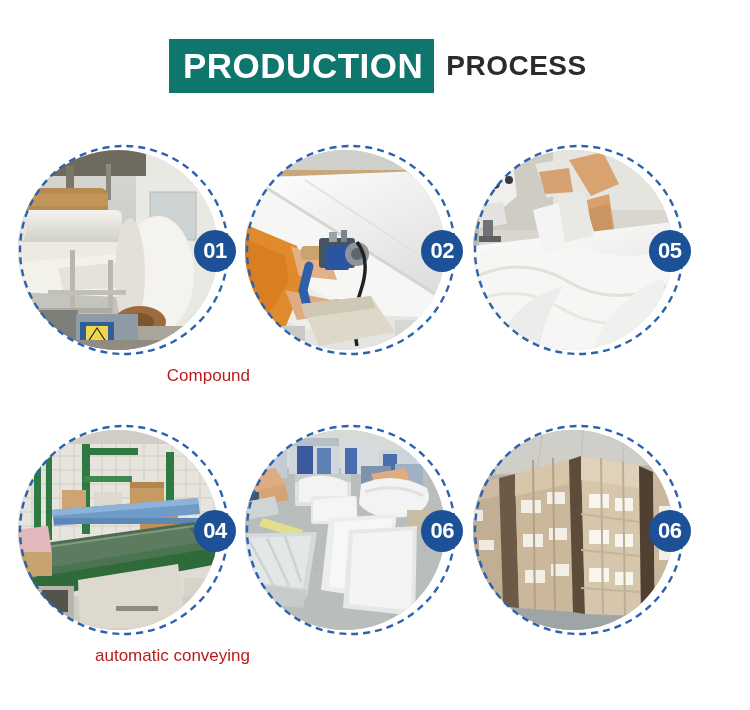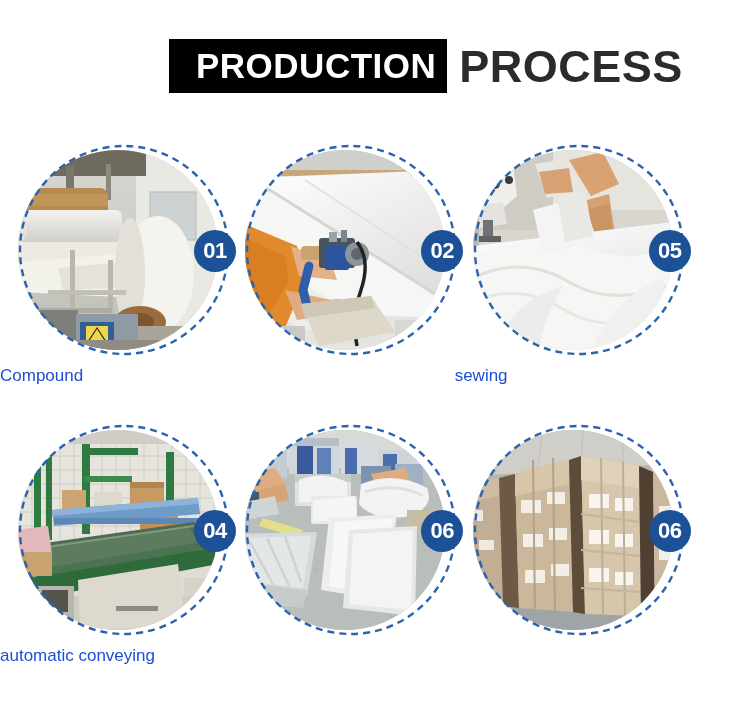--- a/index.html
+++ b/index.html
@@ -17,32 +17,32 @@
 
   
   #title-bar {
     position: absolute;
     left: 169px;
     top: 39px;
     display: flex;
     align-items: center;
   }
   #title-highlight {
-    background: #000000;
+    background: #0f766e;
     color: #ffffff;
     font-size: 35px;
     font-weight: bold;
     letter-spacing: 0.5px;
     line-height: 1;
-    padding: 9px 11px 10px 27px;
+    padding: 9px 11px 10px 14px;
     white-space: nowrap;
   }
   #title-rest {
     color: #2b2b2b;
-    font-size: 45px;
+    font-size: 28px;
     font-weight: bold;
     letter-spacing: 0.5px;
     line-height: 1;
     padding-left: 12px;
     white-space: nowrap;
   }
 
   
   #steps {
     position: absolute;
@@ -107,23 +107,23 @@
     display: flex;
     align-items: center;
     justify-content: center;
     line-height: 1;
   }
   .step-label {
     position: absolute;
     left: 0;
     top: 234px;
     width: 250px;
-    text-align: left;
+    text-align: right;
     font-size: 17px;
-    color: #1d4ed8;
+    color: #b91c1c;
     font-family: "Liberation Sans", sans-serif;
   }
 </style>
 </head>
 <body>
 
 <div id="title-bar">
   <span id="title-highlight">PRODUCTION</span>
   <span id="title-rest">PROCESS</span>
 </div>
@@ -276,21 +276,20 @@
             <path d="M120 200 Q136 150 190 128 L200 200 Z" fill="#f0f0ee"></path>
             <path d="M60 60 L110 46 L124 92 L70 104 Z" fill="#f4f4f2"></path>
             <path d="M84 46 L112 40 L120 86 L92 92 Z" fill="#e8e8e5"></path>
           </svg>
         </div>
         <svg class="dash-ring" viewBox="0 0 216 216">
           <circle cx="108" cy="108" r="104" fill="none" stroke="#2b63ae" stroke-width="2.4" stroke-dasharray="7 5" stroke-linecap="butt"></circle>
         </svg>
         <div class="badge">05</div>
       </div>
-      <div class="step-label">sewing</div>
     </div>
 
   </div>
 
   <div class="step-row">
 
     <div class="step">
       <div class="circle-wrap">
         <div class="photo-disc">
           <svg viewBox="0 0 200 200" preserveAspectRatio="xMidYMid slice">

